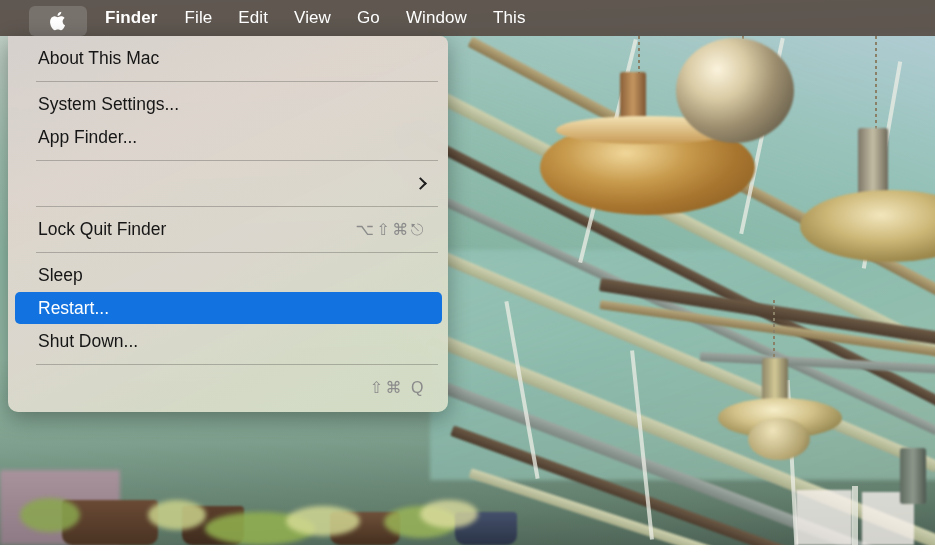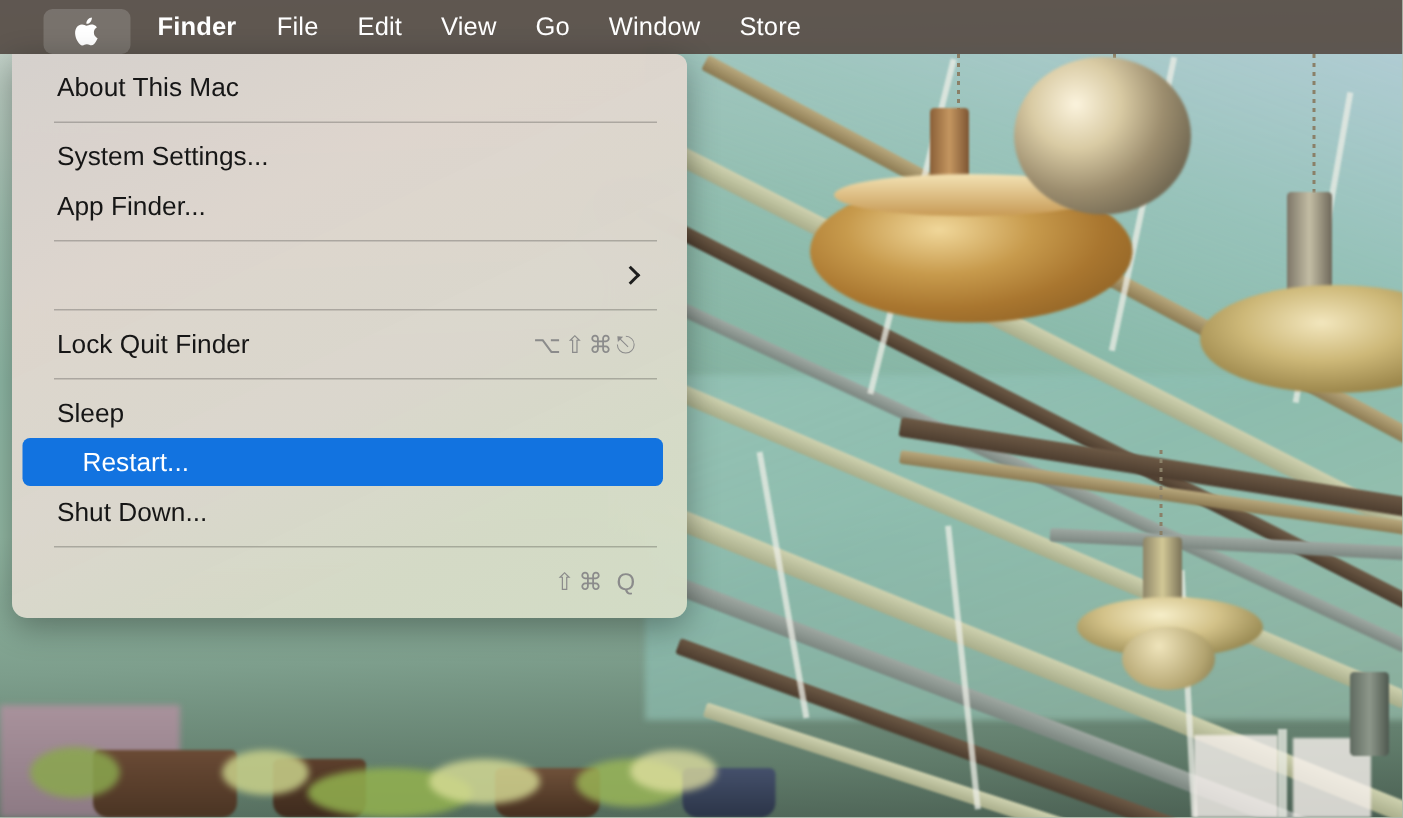--- a/index.html
+++ b/index.html
@@ -135,21 +135,21 @@
     white-space: nowrap;
     letter-spacing: .1px;
   }
   .mb-item.bold { font-weight: bold; padding: 0 14px 0 18px; }
 
   
   .menu-panel {
     position: absolute;
     left: 8px; top: 36px;
     width: 440px;
-    padding: 6px 10px 8px 0;
+    padding: 6px 0 8px 0;
     border-radius: 0 8px 10px 10px;
     background:
       linear-gradient(155deg, rgba(214,208,205,.97) 0%, rgba(223,214,206,.97) 30%, rgba(221,216,206,.96) 58%, rgba(216,220,200,.95) 80%, rgba(214,222,199,.95) 100%);
     box-shadow: 0 6px 22px rgba(0,0,0,.33);
     z-index: 30;
     backdrop-filter: blur(22px);
   }
   .menu-row {
     position: relative;
     height: 33px;
@@ -172,21 +172,21 @@
     color: #fff;
   }
   .menu-row.selected::before {
     content: "";
     position: absolute;
     left: 7px; right: 6px; top: 0; bottom: 1px;
     background: #1273e0;
     border-radius: 5px;
     z-index: -1;
   }
-  .menu-row.selected .label { position: relative; margin-left: 17px; }
+  .menu-row.selected .label { position: relative; }
   .sep {
     height: 1px;
     margin: 6px 10px 6px 28px;
     background: rgba(0,0,0,.22);
   }
   .chev {
     flex: 0 0 auto;
     width: 11px; height: 16px;
     position: relative;
   }
@@ -285,21 +285,21 @@
           <path fill="#ffffff" d="M11.3 4.6c.64-.78 1.07-1.86.95-2.94-.92.04-2.03.61-2.69 1.38-.59.69-1.11 1.79-.97 2.85 1.03.08 2.07-.52 2.71-1.29z"></path>
         </svg>
       </span>
     </div>
     <div class="mb-item bold">Finder</div>
     <div class="mb-item">File</div>
     <div class="mb-item">Edit</div>
     <div class="mb-item">View</div>
     <div class="mb-item">Go</div>
     <div class="mb-item">Window</div>
-    <div class="mb-item">Store</div>
+    <div class="mb-item">This</div>
   </div>
 
   <div class="menu-panel">
 
     <div class="menu-row">
       <span class="label">About This Mac</span>
     </div>
 
     <div class="sep"></div>
 

